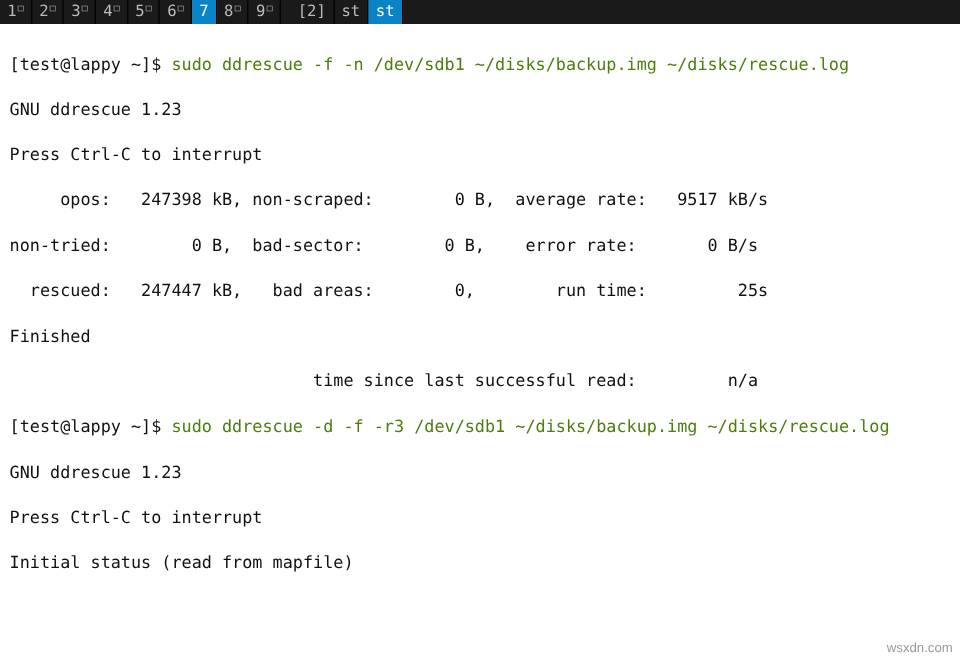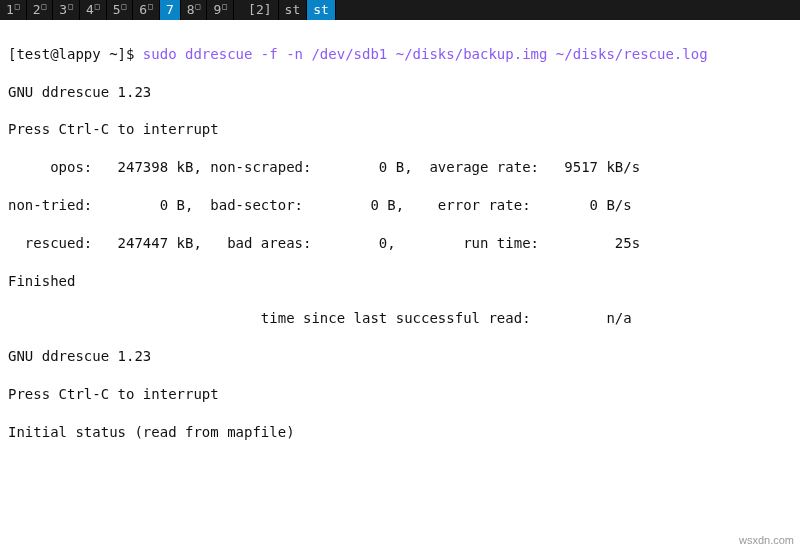--- a/index.html
+++ b/index.html
@@ -28,21 +28,21 @@
     position:relative;
   }
   .tab.active { background:#0a84c6; color:#fff; }
   .tab sup { font-size:8px; vertical-align:top; position:relative; top:-3px; margin-left:1px; }
   .spacer { flex:0 0 auto; width:8px; }
   .term {
     padding:6px 8px;
     white-space:pre;
     font-variant-ligatures:none;
   }
-  .cmd { color:#8b5cf6; }
+  .cmd { color:#4d7c0f; }
   .watermark {
     position:absolute; right:6px; bottom:4px;
     font-size:11px; color:#999;
     font-family:Arial,sans-serif;
   }
   .line { display:block; }
 </style>
 </head>
 <body>
 
@@ -96,20 +96,21 @@
 
 <div class="term">
 <span class="line"><span class="prompt">[test@lappy ~]$ </span><span class="cmd">sudo ddrescue -f -n /dev/sdb1 ~/disks/backup.img ~/disks/rescue.log</span></span>
 <span class="line">GNU ddrescue 1.23</span>
 <span class="line">Press Ctrl-C to interrupt</span>
 <span class="line">     opos:   247398 kB, non-scraped:        0 B,  average rate:   9517 kB/s</span>
 <span class="line">non-tried:        0 B,  bad-sector:        0 B,    error rate:       0 B/s</span>
 <span class="line">  rescued:   247447 kB,   bad areas:        0,        run time:         25s</span>
 <span class="line">Finished</span>
 <span class="line">                              time since last successful read:         n/a</span>
+<span class="line"><span class="prompt">[test@lappy ~]$ </span><span class="cmd">sudo ddrescue -d -f -r3 /dev/sdb1 ~/disks/backup.img ~/disks/rescue.log</span></span>
 <span class="line">GNU ddrescue 1.23</span>
 <span class="line">Press Ctrl-C to interrupt</span>
 <span class="line">Initial status (read from mapfile)</span>
 
 <span class="line"></span>
 
 
 
 
 

